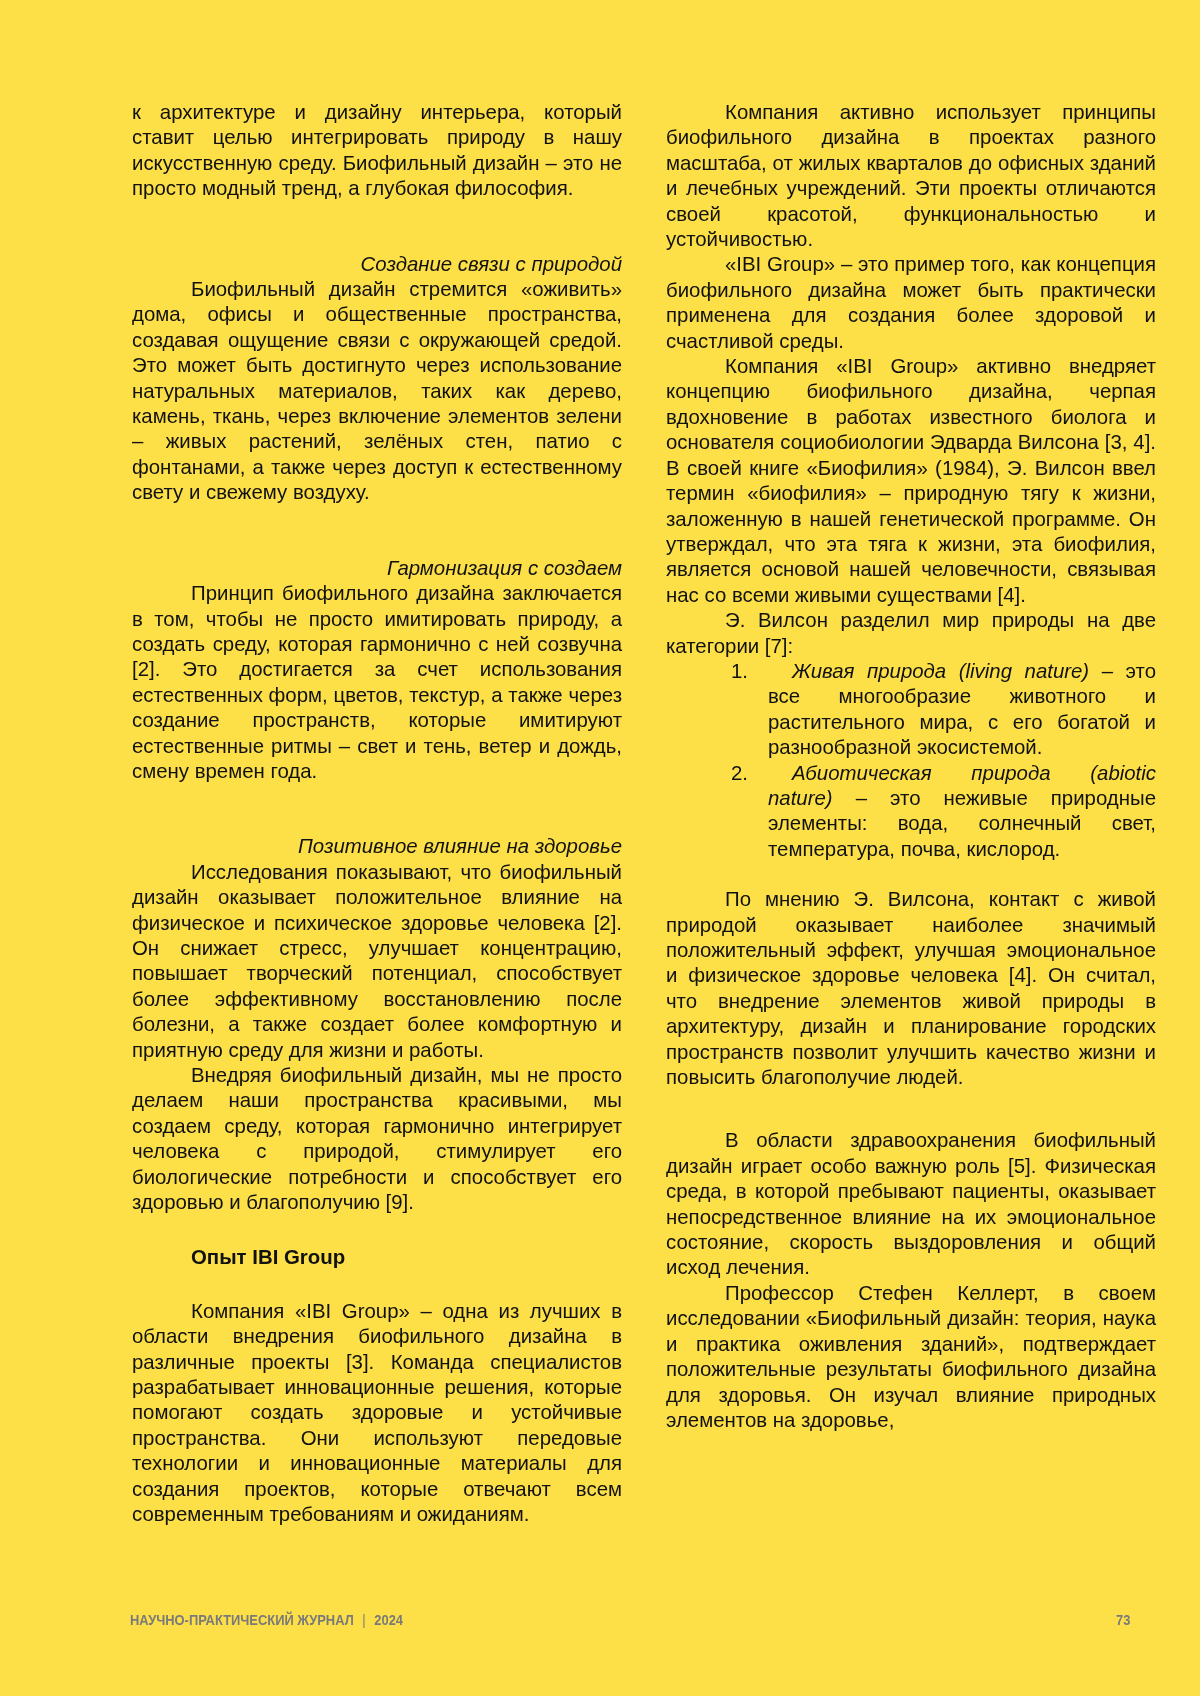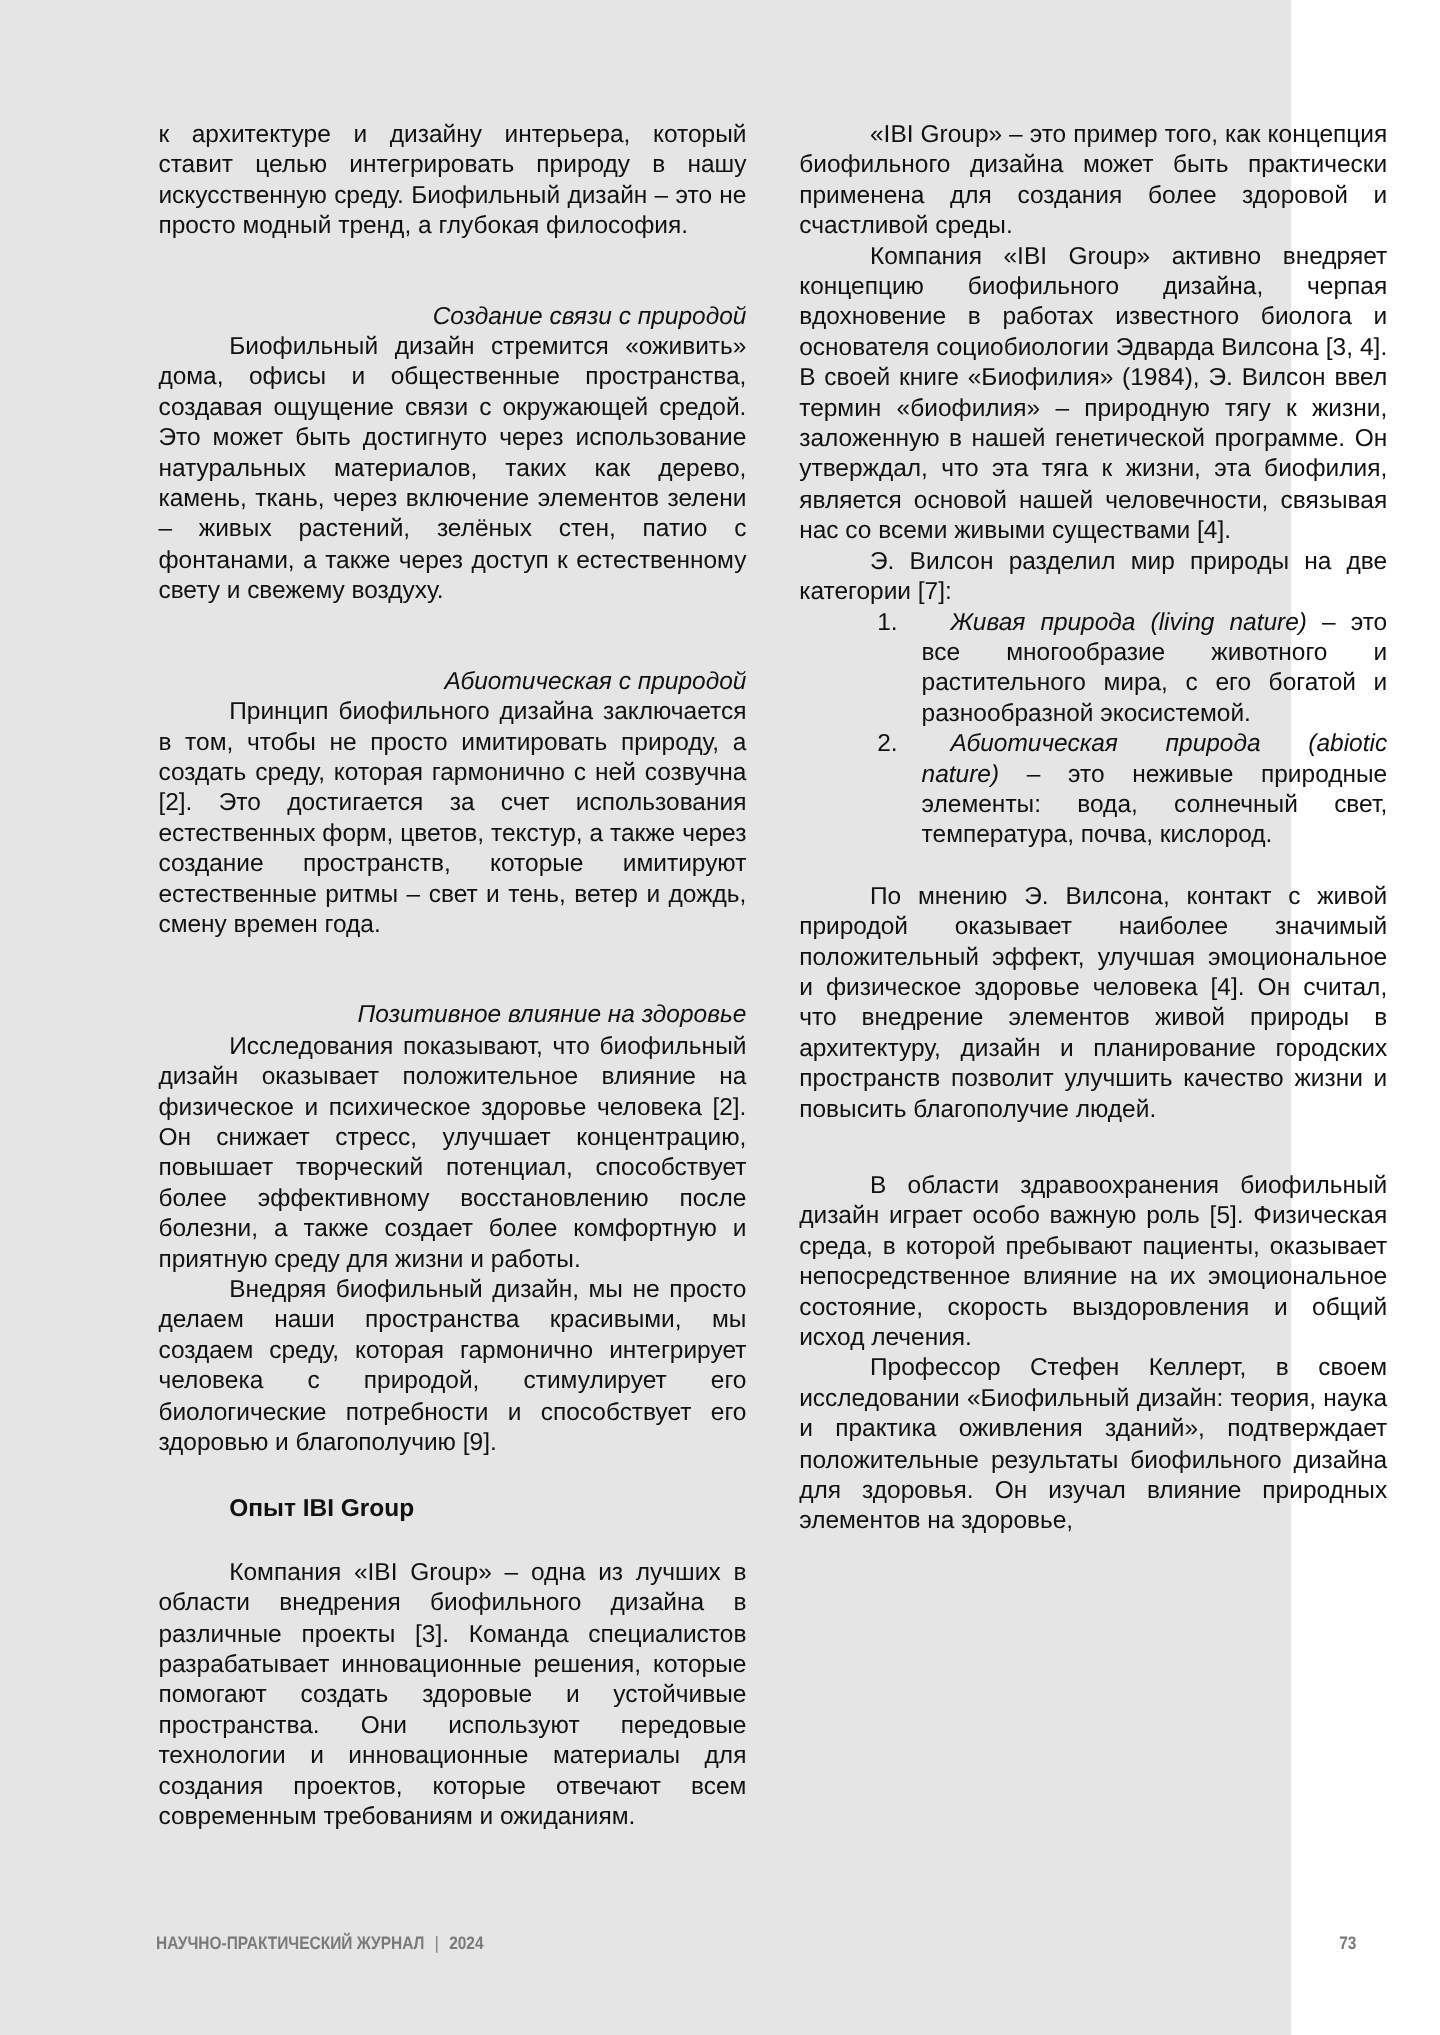--- a/index.html
+++ b/index.html
@@ -1,17 +1,17 @@
 <!DOCTYPE html>
 <html><head>
 <meta charset="utf-8">
 <style>
   html, body { margin: 0; padding: 0; background: #ffffff; }
   body { width: 1200px; height: 1696px; position: relative; overflow: hidden; }
-  .page { position: absolute; left: 0; top: 0; width: 1076px; height: 1696px; background: #e5e5e5; }
+  .page { position: absolute; left: 0; top: 0; width: 1200px; height: 1696px; background: #fde047; }
   .col {
     position: absolute; top: 100px; width: 490px;
     font-family: "Liberation Sans", sans-serif;
     font-size: 20.4px; line-height: 25.4px; color: #111;
     text-align: justify;
   }
   .col-left { left: 132px; }
   .col-right { left: 666px; }
   .col p { margin: 0; }
   .indent { text-indent: 59px; }
@@ -39,31 +39,32 @@
 <body>
 
 <div class="page">
 
   <div class="col col-left">
     <p>к архитектуре и дизайну интерьера, который ставит целью интегрировать природу в нашу искусственную среду. Биофильный дизайн – это не просто модный тренд, а глубокая философия.</p>
     <div class="gap"></div>
     <p class="subhead">Создание связи с природой</p>
     <p class="indent">Биофильный дизайн стремится «оживить» дома, офисы и общественные пространства, создавая ощущение связи с окружающей средой. Это может быть достигнуто через использование натуральных материалов, таких как дерево, камень, ткань, через включение элементов зелени – живых растений, зелёных стен, патио с фонтанами, а также через доступ к естественному свету и свежему воздуху.</p>
     <div class="gap"></div>
-    <p class="subhead" style="margin-top:0">Абиотическая с природой</p>
+    <p class="subhead" style="margin-top:0">Гармонизация с создаем</p>
     <p class="indent">Принцип биофильного дизайна заключается в том, чтобы не просто имитировать природу, а создать среду, которая гармонично с ней созвучна [2]. Это достигается за счет использования естественных форм, цветов, текстур, а также через создание пространств, которые имитируют естественные ритмы – свет и тень, ветер и дождь, смену времен года.</p>
     <div class="gap"></div>
     <p class="subhead" style="margin-top:0">Позитивное влияние на здоровье</p>
     <p class="indent">Исследования показывают, что биофильный дизайн оказывает положительное влияние на физическое и психическое здоровье человека [2]. Он снижает стресс, улучшает концентрацию, повышает творческий потенциал, способствует более эффективному восстановлению после болезни, а также создает более комфортную и приятную среду для жизни и работы.</p>
     <p class="indent">Внедряя биофильный дизайн, мы не просто делаем наши пространства красивыми, мы создаем среду, которая гармонично интегрирует человека с природой, стимулирует его биологические потребности и способствует его здоровью и благополучию [9].</p>
     <p class="heading">Опыт IBI Group</p>
     <p class="indent">Компания «IBI Group» – одна из лучших в области внедрения биофильного дизайна в различные проекты [3]. Команда специалистов разрабатывает инновационные решения, которые помогают создать здоровые и устойчивые пространства. Они используют передовые технологии и инновационные материалы для создания проектов, которые отвечают всем современным требованиям и ожиданиям.</p>
   </div>
 
   <div class="col col-right">
+    <p class="indent">Компания активно использует принципы биофильного дизайна в проектах разного масштаба, от жилых кварталов до офисных зданий и лечебных учреждений. Эти проекты отличаются своей красотой, функциональностью и устойчивостью.</p>
     <p class="indent">«IBI Group» – это пример того, как концепция биофильного дизайна может быть практически применена для создания более здоровой и счастливой среды.</p>
     <p class="indent">Компания «IBI Group» активно внедряет концепцию биофильного дизайна, черпая вдохновение в работах известного биолога и основателя социобиологии Эдварда Вилсона [3, 4]. В своей книге «Биофилия» (1984), Э. Вилсон ввел термин «биофилия» – природную тягу к жизни, заложенную в нашей генетической программе. Он утверждал, что эта тяга к жизни, эта биофилия, является основой нашей человечности, связывая нас со всеми живыми существами [4].</p>
     <p class="indent">Э. Вилсон разделил мир природы на две категории [7]:</p>
     <ol class="cats">
       <li>
         <span class="num">1.</span>
         <span class="it">Живая природа (living nature)</span><span> – это все многообразие животного и растительного мира, с его богатой и разнообразной экосистемой.</span>
       </li>
       <li>
         <span class="num">2.</span>

